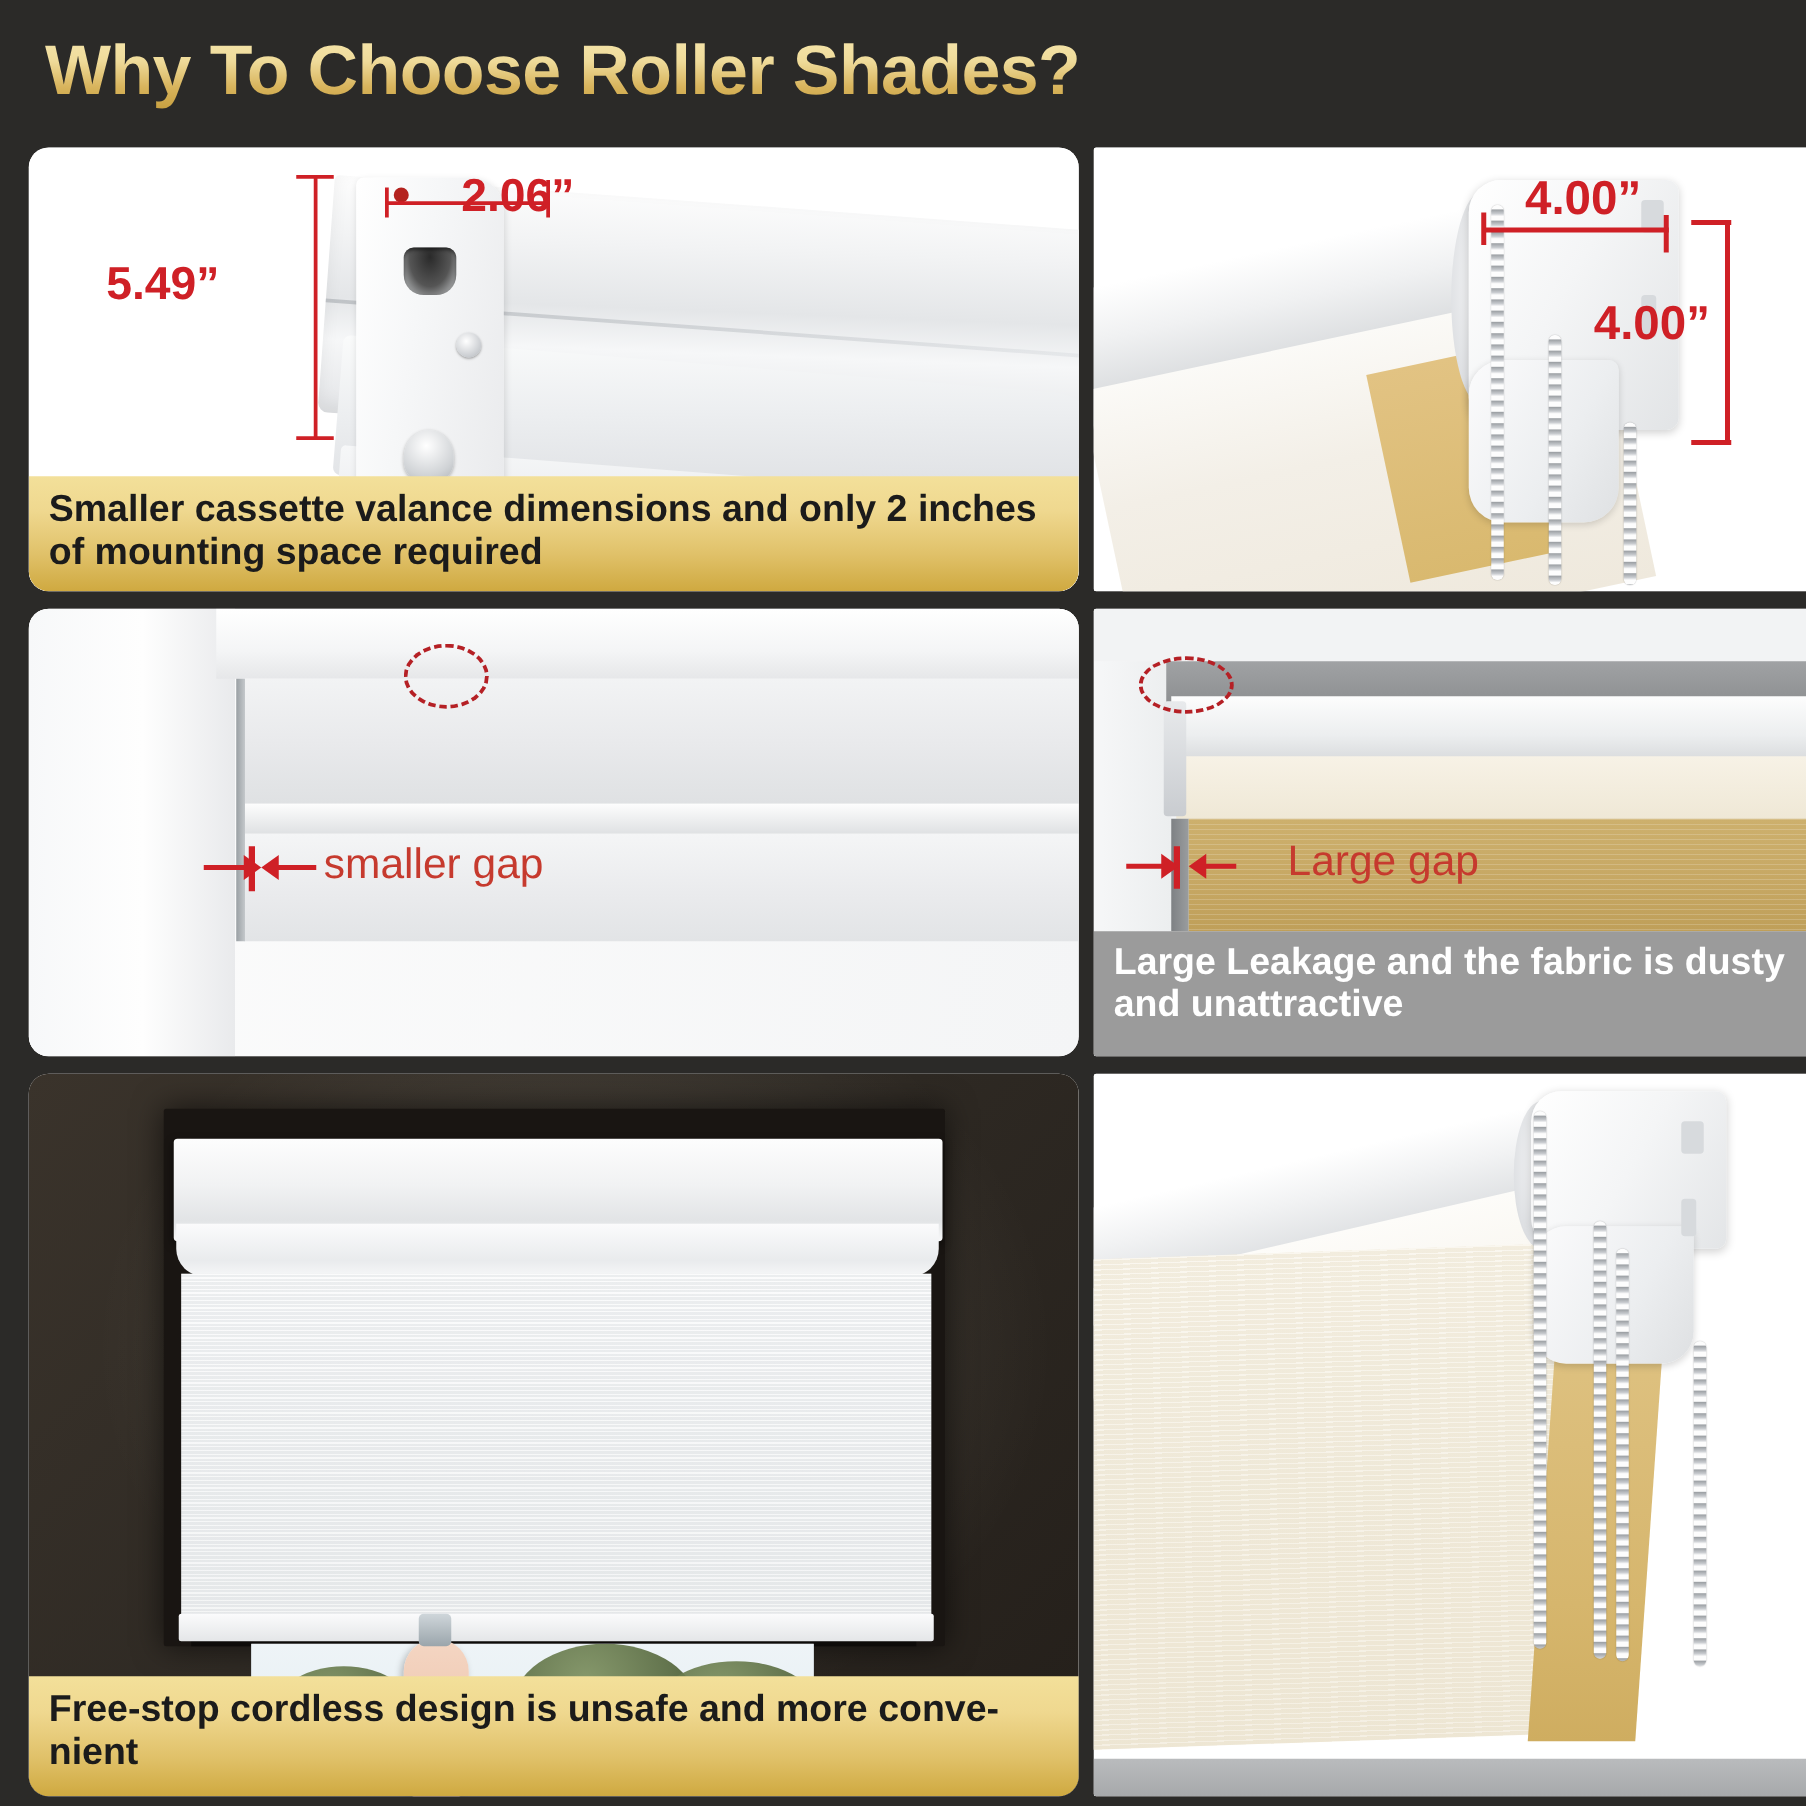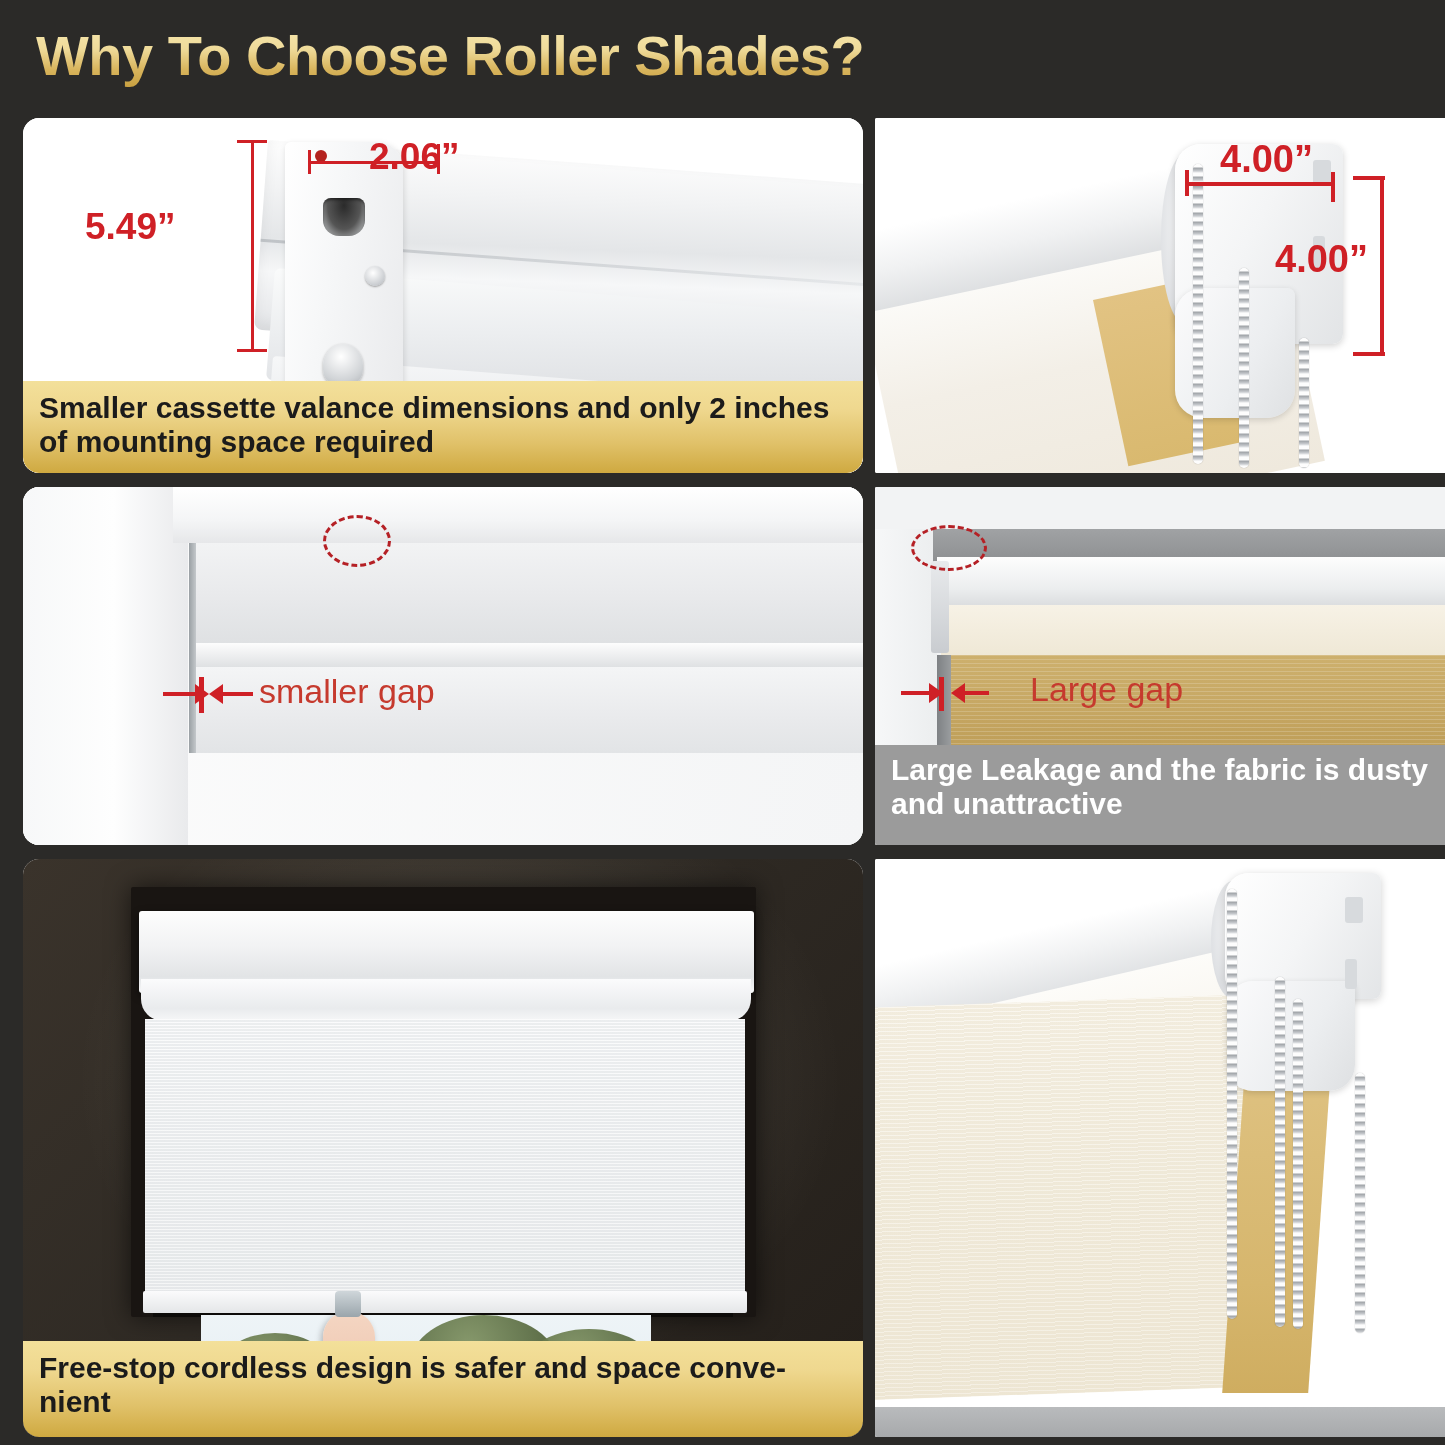--- a/index.html
+++ b/index.html
@@ -452,21 +452,21 @@
         <div class="p5-tree" style="left:208px; width:150px; height:104px;"></div>
         <div class="p5-tree" style="left:318px; width:140px; height:90px;"></div>
       </div>
       <div class="p5-hand"></div>
       <div class="p5-valance"></div>
       <div class="p5-valance-lip"></div>
       <div class="p5-fabric"></div>
       <div class="p5-bottomrail"></div>
       <div class="p5-tab"></div>
     </div>
-    <div class="cap gold tall">Free-stop cordless design is safer and space conve-nient</div>
+    <div class="cap gold tall">Free-stop cordless design is unsafe and more conve-nient</div>
   </div>
 
   <div class="panel con r3 colR">
     <div class="photo">
       <div class="p6-bg"></div>
       <div class="p6-roll"></div>
       <div class="p6-fabricWhite"></div>
       <div class="p6-fabricMain"></div>
       <div class="p6-khaki"></div>
       <div class="p6-endround"></div>

